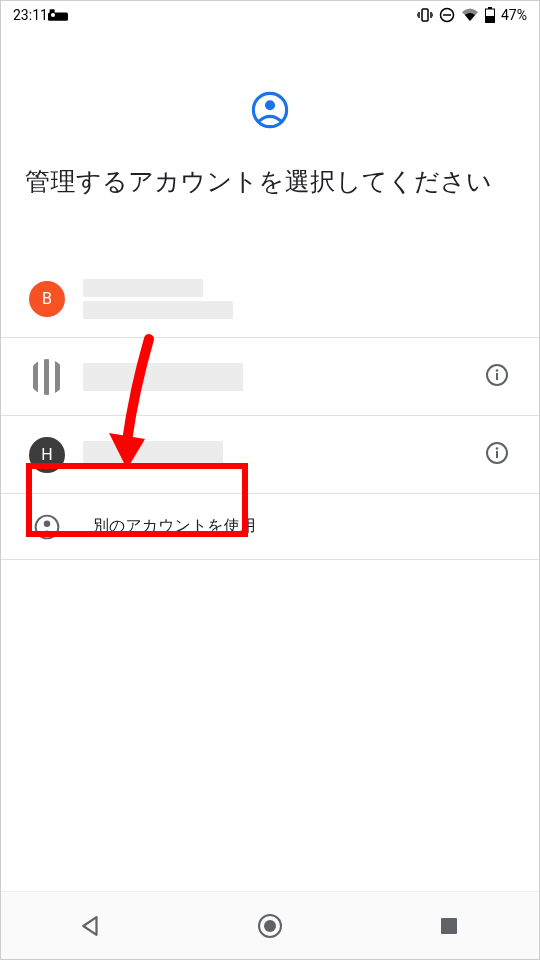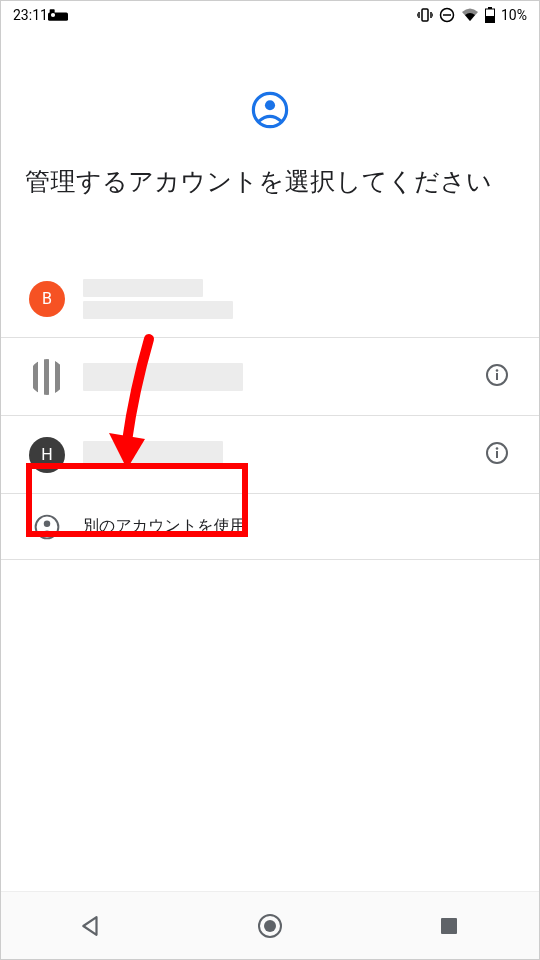--- a/index.html
+++ b/index.html
@@ -86,20 +86,21 @@
       transform: translateY(-50%);
     }
 
     .use-another-row {
       display: flex;
       align-items: center;
       padding: 12px 28px;
       height: 66px;
       border-bottom: 1px solid #e0e0e0;
       position: relative;
+      gap: 10px;
     }
     .use-another-icon {
       width: 36px;
       height: 36px;
       display: flex;
       align-items: center;
       justify-content: center;
       flex-shrink: 0;
     }
     .use-another-label {
@@ -179,21 +180,21 @@
         <path d="M9 13 L4 7 Q9 3 14 7 Z" fill="#000"></path>
       </svg>
     </span>
     <span class="status-icon">
       <svg width="10" height="16" viewBox="0 0 10 16">
         <rect x="3" y="0" width="4" height="2" fill="#000"></rect>
         <rect x="0.5" y="2" width="9" height="13.5" fill="none" stroke="#000" stroke-width="1"></rect>
         <rect x="1" y="9" width="8" height="6" fill="#000"></rect>
       </svg>
     </span>
-    <span>10%</span>
+    <span>47%</span>
   </div>
 </div>
 
 <div class="header-icon">
   <svg width="38" height="38" viewBox="0 0 24 24">
     <circle cx="12" cy="12" r="10.5" fill="none" stroke="#1a73e8" stroke-width="2"></circle>
     <circle cx="12" cy="9" r="3.2" fill="#1a73e8"></circle>
     <path d="M5 19 Q12 13 19 19" fill="none" stroke="#1a73e8" stroke-width="2"></path>
   </svg>
 </div>

